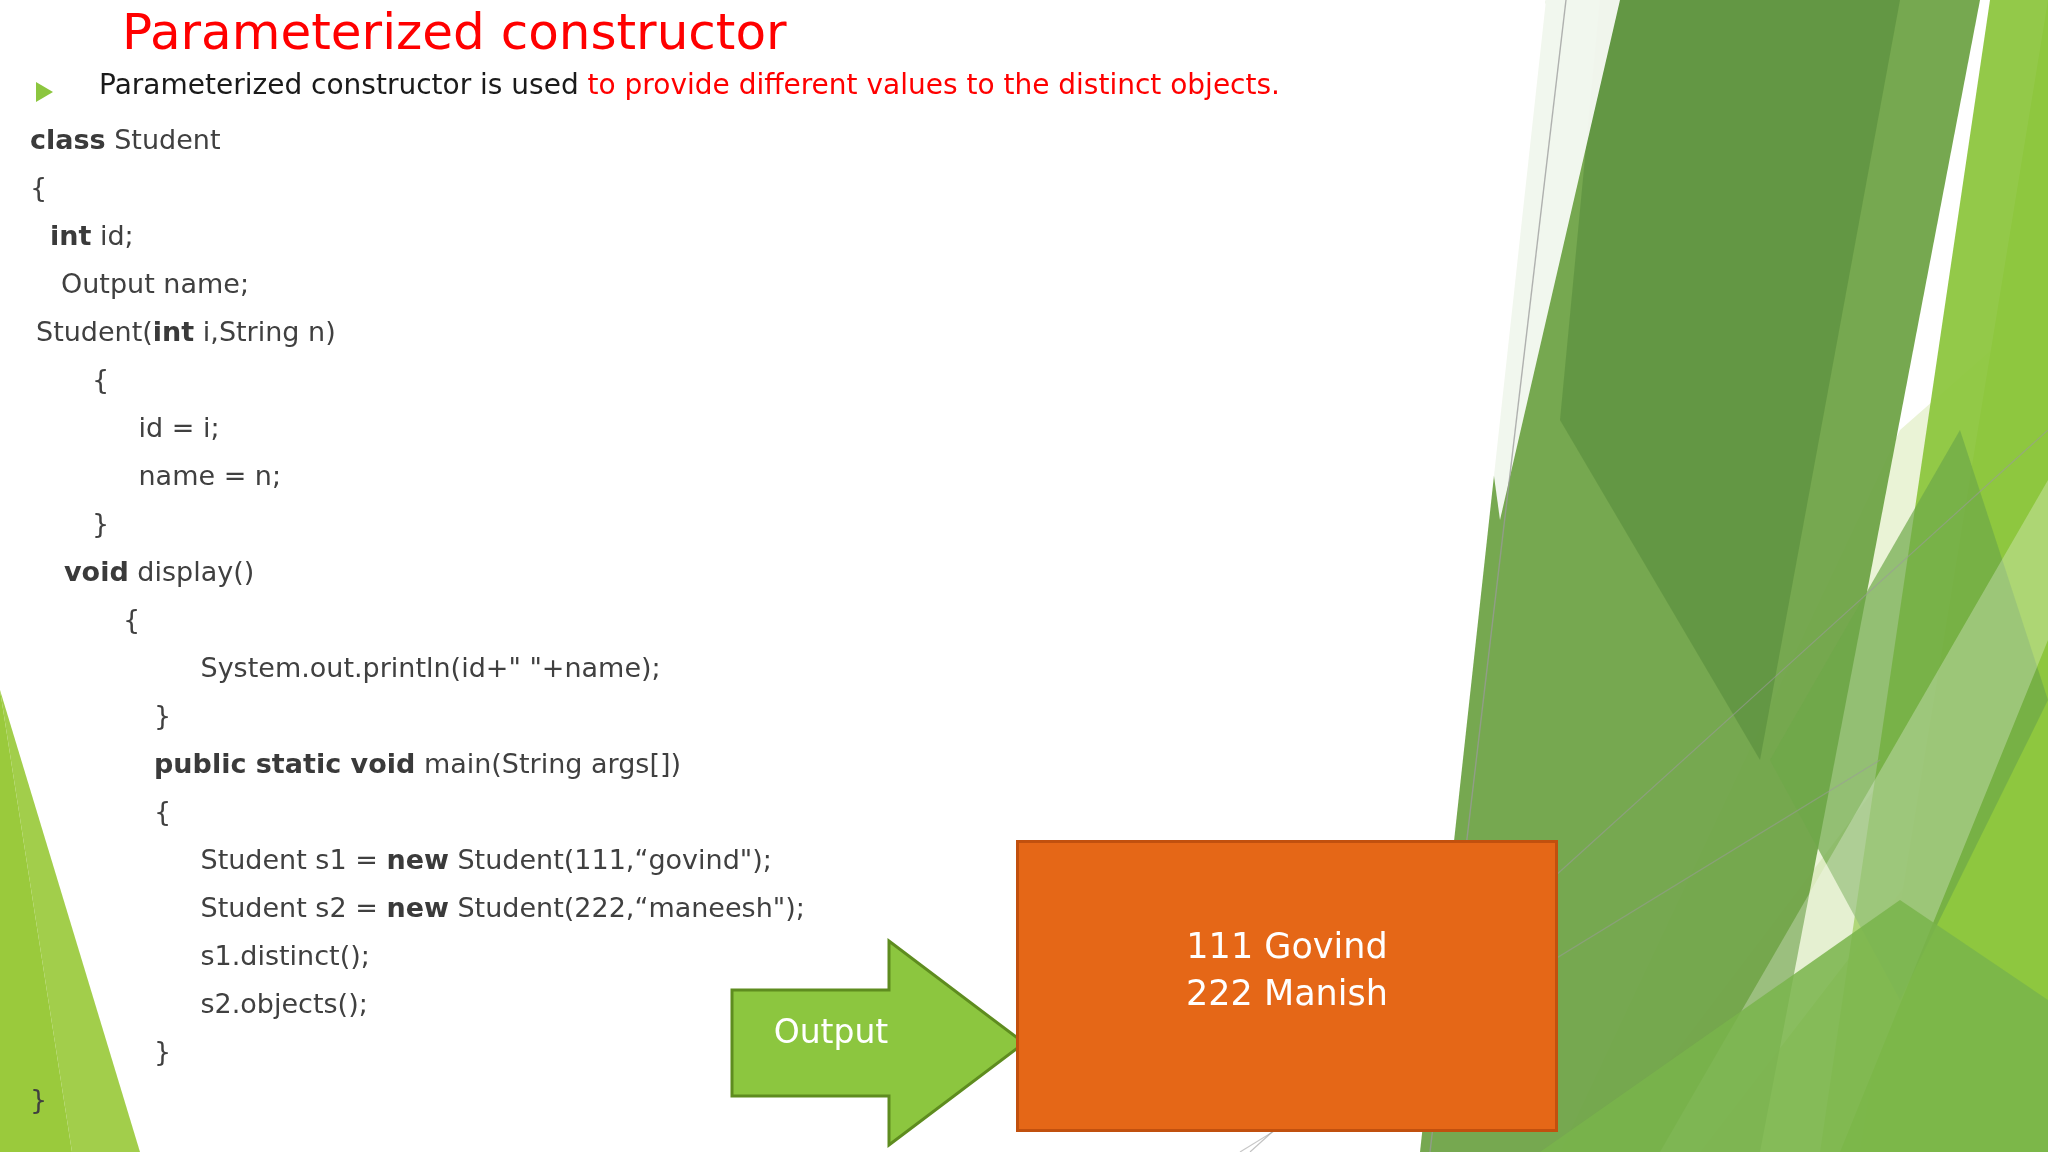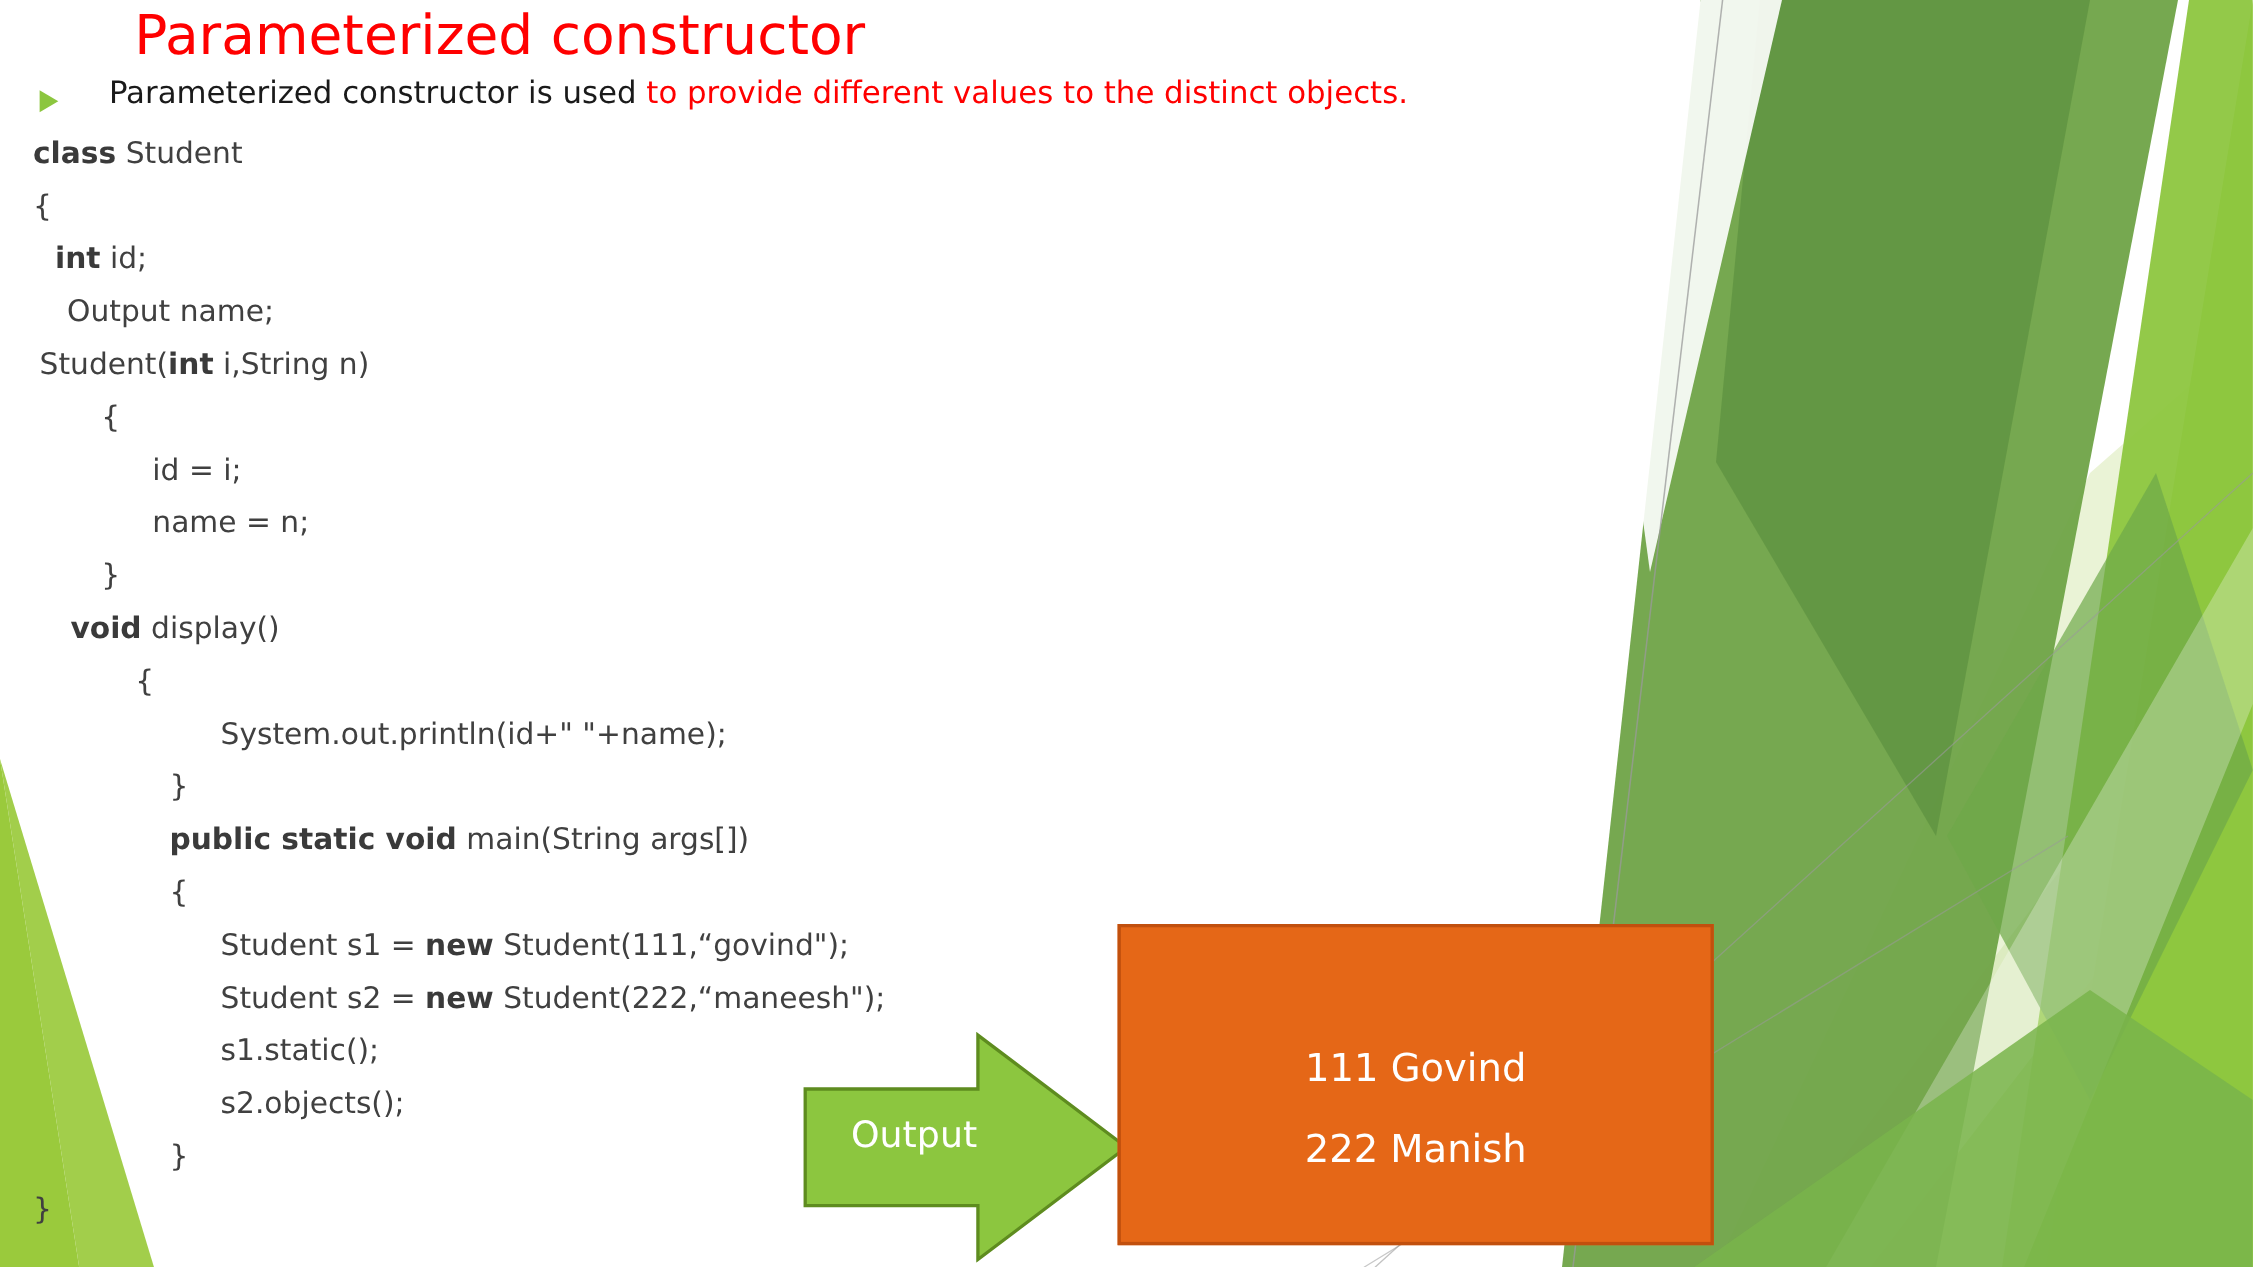--- a/index.html
+++ b/index.html
@@ -60,21 +60,21 @@
   
   #output-box{
     position:absolute;left:1016px;top:840px;width:542px;height:292px;
     background:#E56717;border:3px solid #C1500E;
     box-sizing:border-box;
   }
   #output-box-text{
     position:absolute;left:0;right:0;top:80px;
     text-align:center;color:#FFFFFF;font-size:35px;line-height:47px;
   }
-  .out-line{white-space:nowrap;margin-top:26px;}
+  .out-line{white-space:nowrap;}
 </style>
 </head>
 <body>
 
 <div id="slide">
 
   <svg id="bg-decor" viewBox="0 0 2048 1152" preserveAspectRatio="none">
 
     <polygon points="0,690 72,1152 0,1152" fill="#9ACA3C"></polygon>
     <polygon points="0,690 72,1152 140,1152" fill="#9ACA3C" opacity="0.92"></polygon>
@@ -114,21 +114,21 @@
       <div class="code-line" style="padding-left: 138.5px;">name = n;</div>
       <div class="code-line" style="padding-left: 92px;">}</div>
       <div class="code-line" style="padding-left: 64px;"><b>void</b> display()</div>
       <div class="code-line" style="padding-left: 123px;">{</div>
       <div class="code-line" style="padding-left: 200.5px;">System.out.println(id+" "+name);</div>
       <div class="code-line" style="padding-left: 154px;">}</div>
       <div class="code-line" style="padding-left: 154px;"><b>public static void</b> main(String args[])</div>
       <div class="code-line" style="padding-left: 154px;">{</div>
       <div class="code-line" style="padding-left: 200.5px;">Student s1 = <b>new</b> Student(111,“govind");</div>
       <div class="code-line" style="padding-left: 200.5px;">Student s2 = <b>new</b> Student(222,“maneesh");</div>
-      <div class="code-line" style="padding-left: 200.5px;">s1.static();</div>
+      <div class="code-line" style="padding-left: 200.5px;">s1.distinct();</div>
       <div class="code-line" style="padding-left: 200.5px;">s2.objects();</div>
       <div class="code-line" style="padding-left: 154px;">}</div>
       <div class="code-line" style="padding-left: 30px;">}</div>
     </div>
 
   <div id="output-arrow">
     <svg width="298" height="210" viewBox="0 0 298 210">
       <polygon points="3,52 160,52 160,3 295,105 160,207 160,158 3,158" fill="#8CC63F" stroke="#5E8C1F" stroke-width="3" stroke-linejoin="miter"></polygon>
     </svg>
     <div id="output-arrow-label">Output</div>

